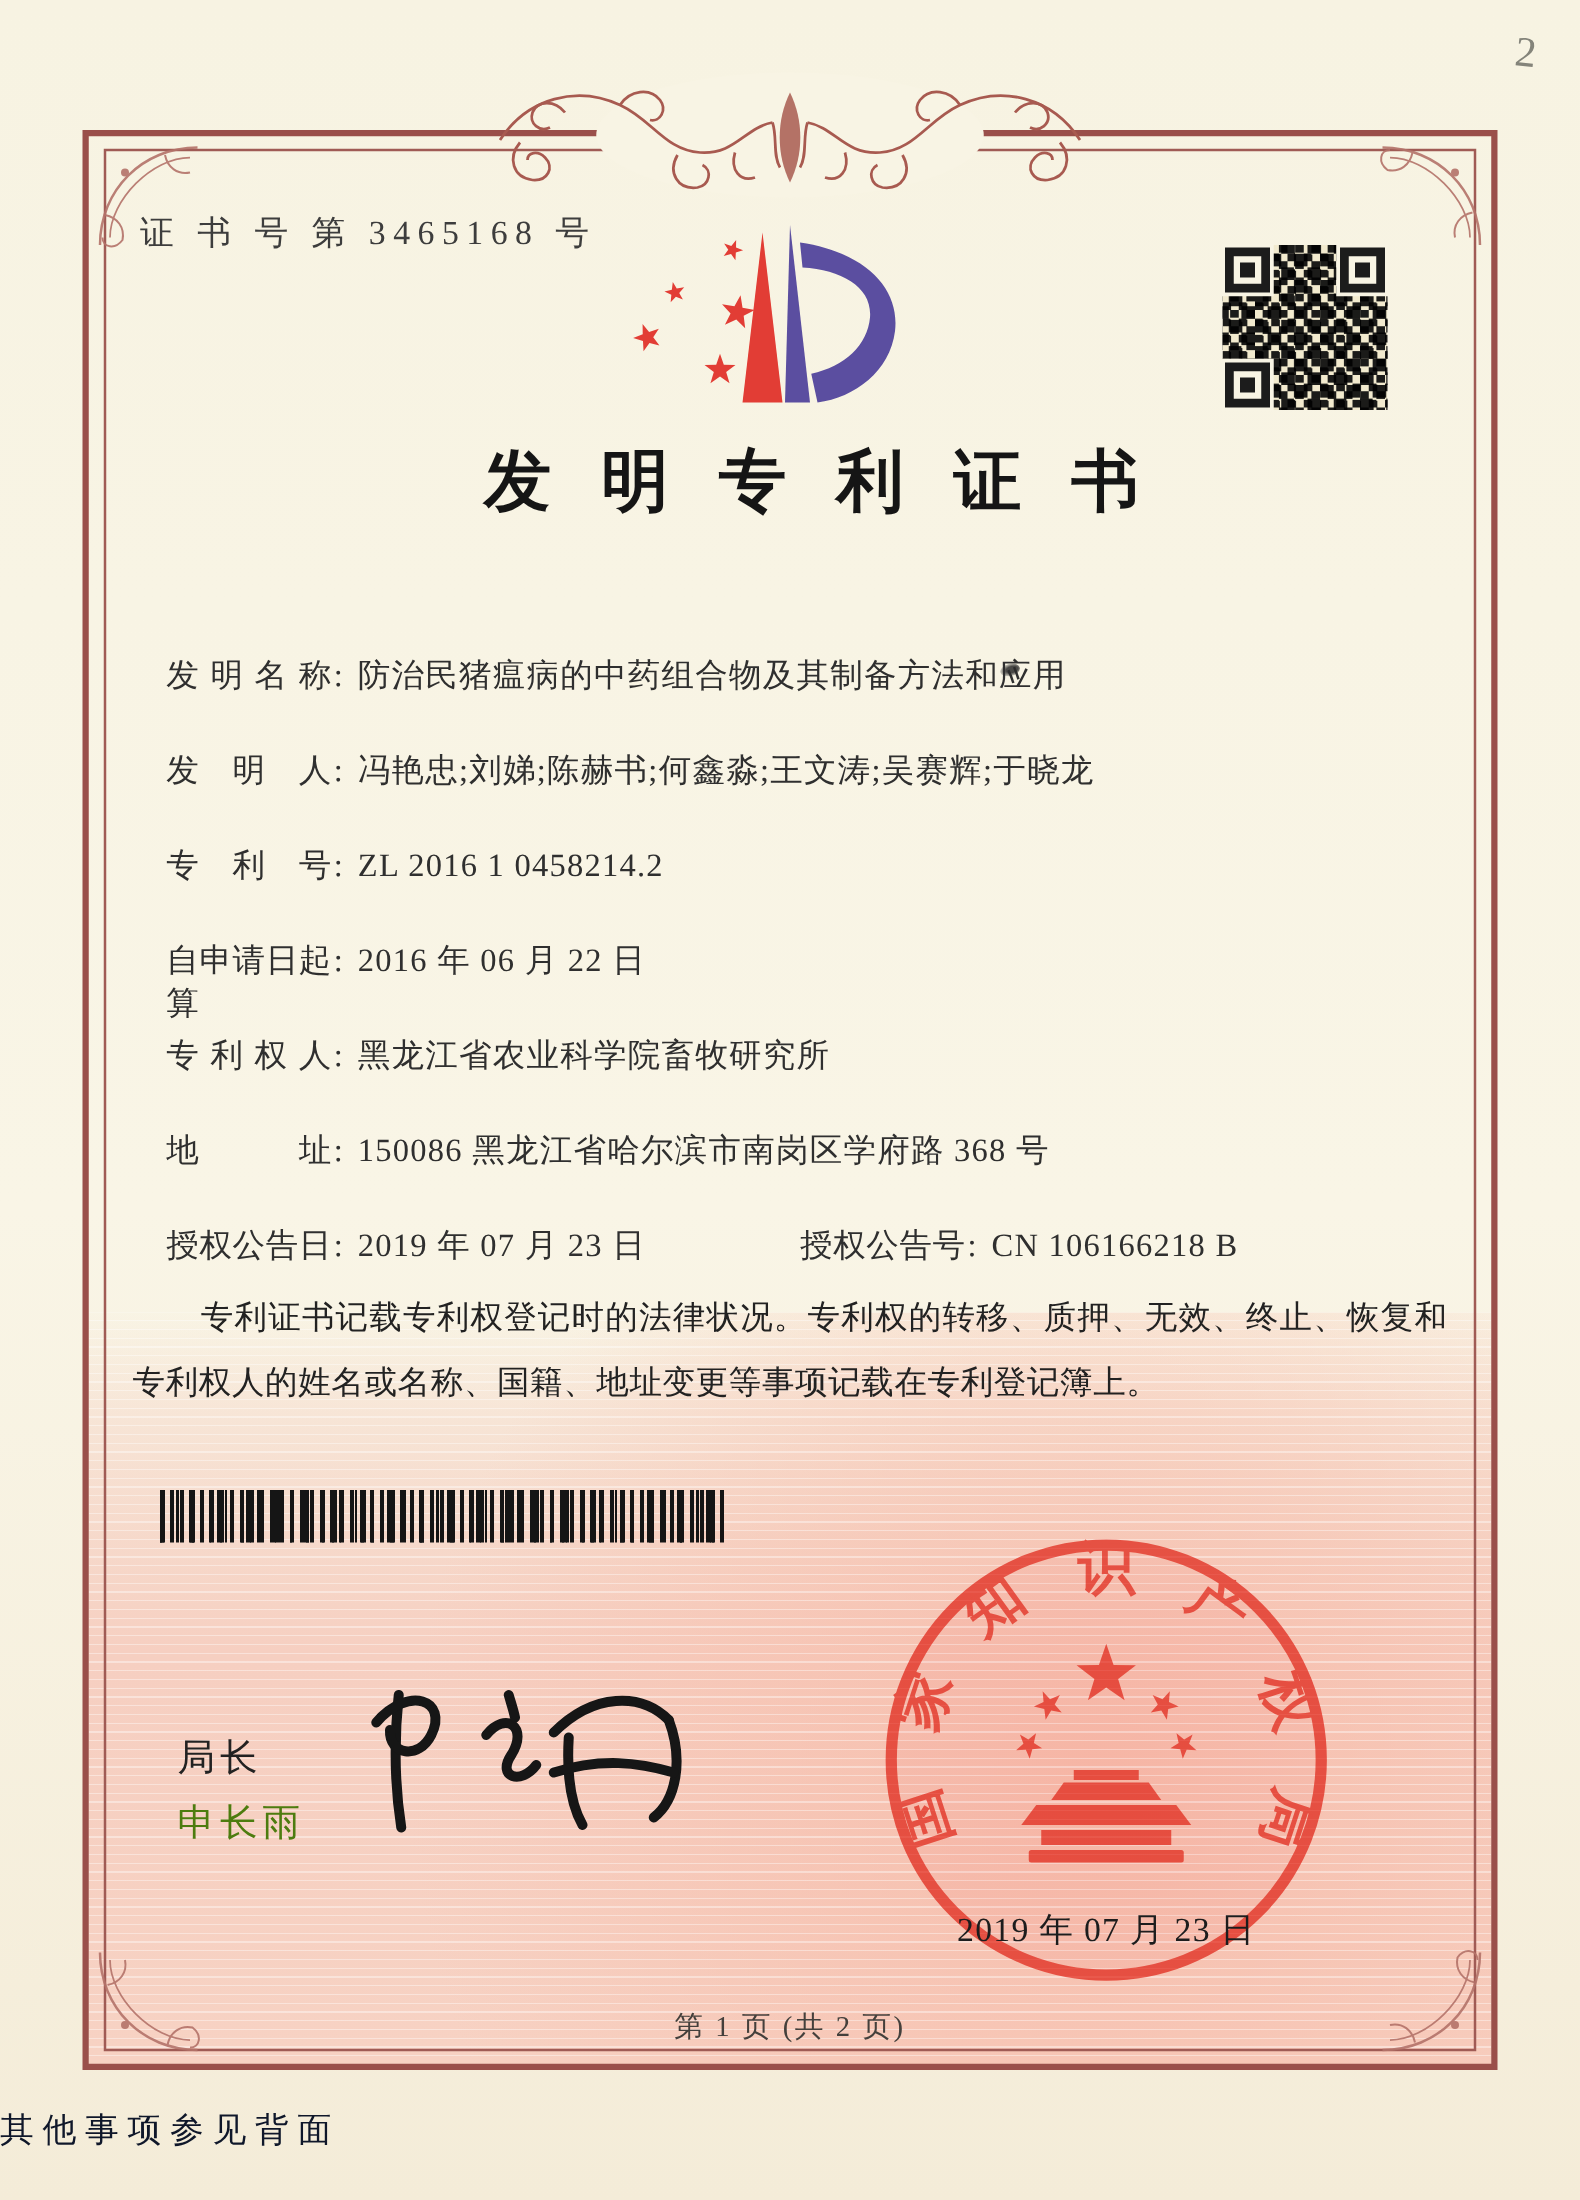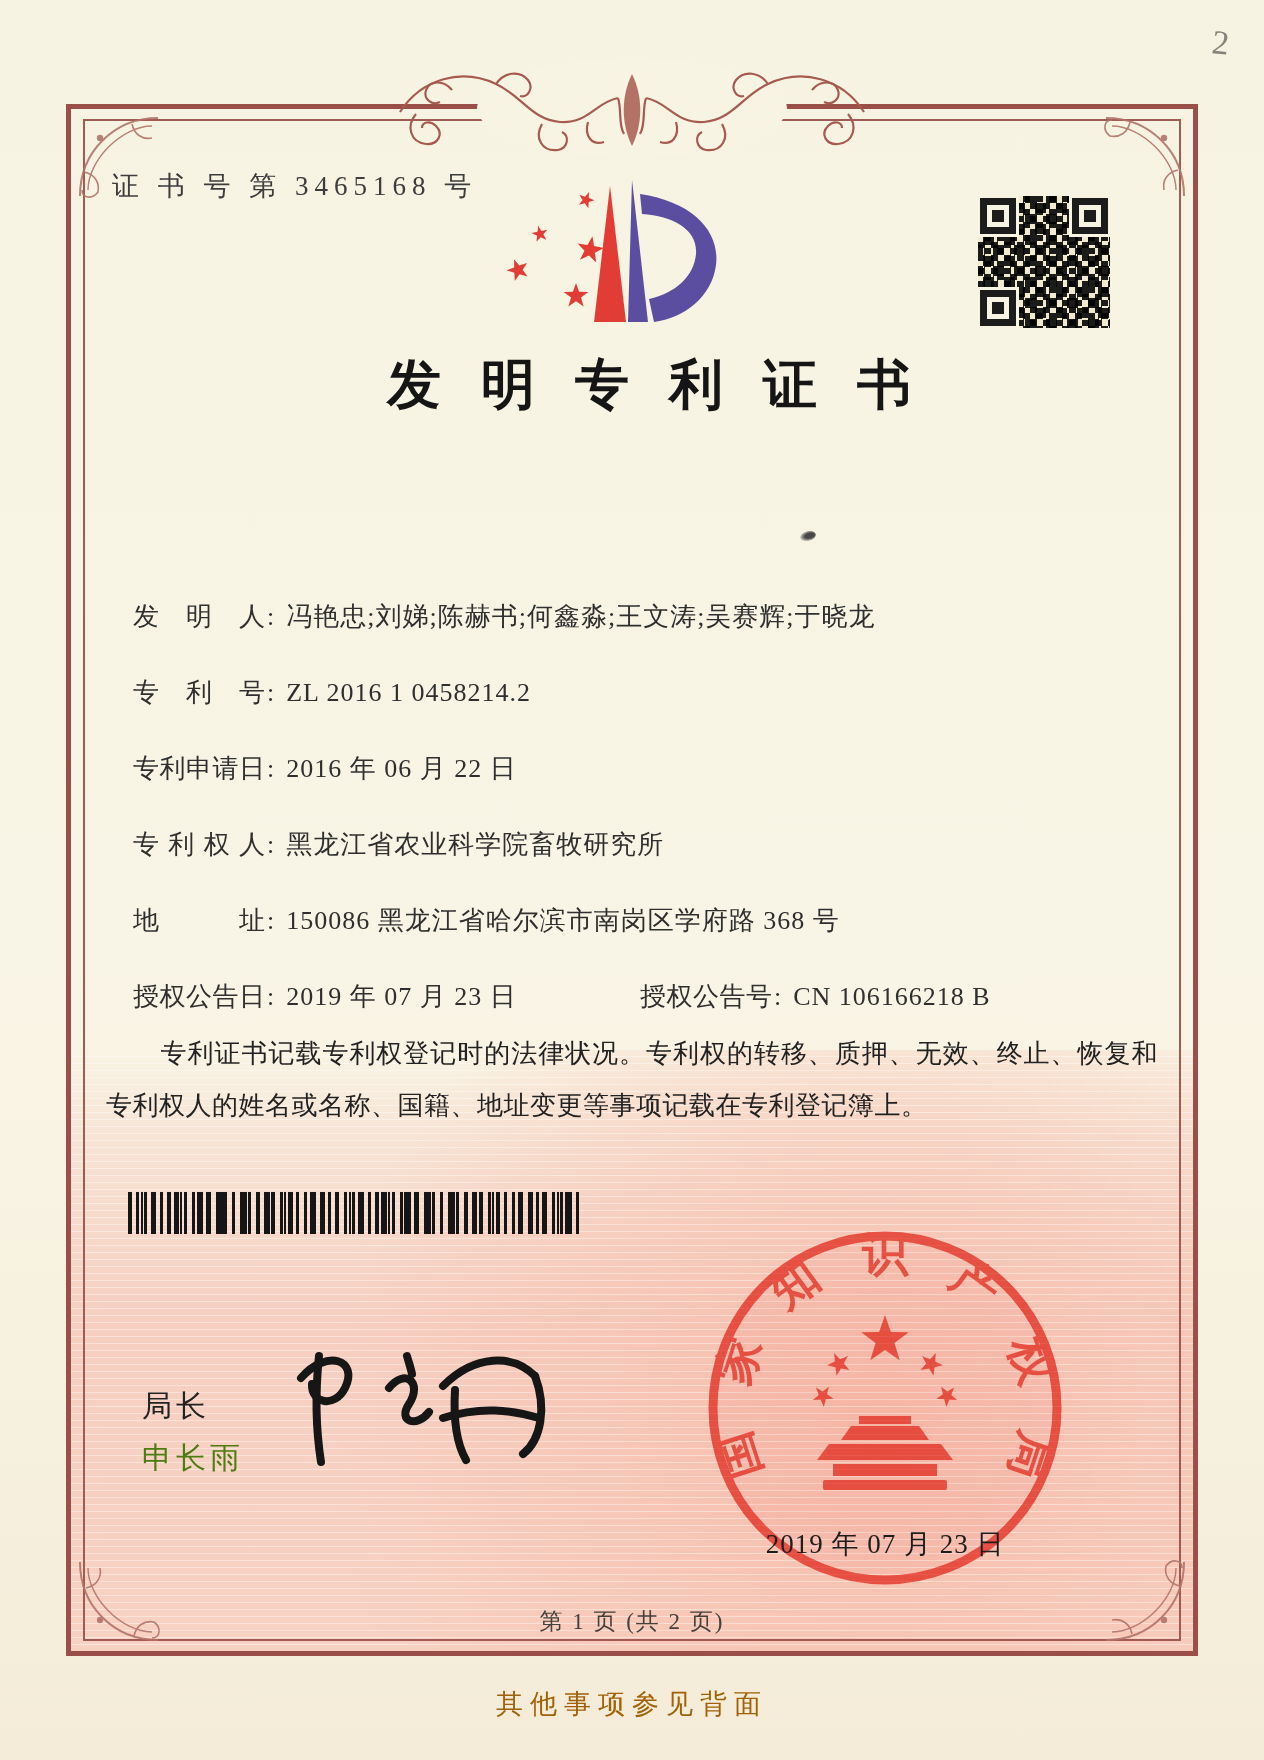--- a/index.html
+++ b/index.html
@@ -46,21 +46,21 @@
   .barcode{left:128px;top:1192px;width:452px;height:42px;z-index:2;background-image:
       repeating-linear-gradient(90deg,#151515 0 3px,transparent 3px 8px),
       repeating-linear-gradient(90deg,#151515 0 2px,transparent 2px 13px),
       repeating-linear-gradient(90deg,#151515 0 4px,transparent 4px 23px);}
   .officer-title{left:142px;top:1386px;font-size:30px;color:#222;z-index:3;letter-spacing:4px;}
   .officer-name{left:142px;top:1438px;font-size:30px;color:#4d7c0f;z-index:3;letter-spacing:4px;}
   .signature{left:285px;top:1330px;z-index:3;}
   .seal{left:705px;top:1228px;width:360px;height:360px;z-index:4;mix-blend-mode:multiply;opacity:.95;}
   .seal-date{left:700px;top:1526px;width:370px;text-align:center;font-size:27px;color:#1d1d1d;letter-spacing:1px;z-index:6;}
   .page-info{left:0;top:1606px;width:100%;text-align:center;font-size:23px;letter-spacing:2px;color:#44403c;z-index:3;}
-  .back-note{left:0;top:1686px;width:100%;text-align:center;font-size:27px;letter-spacing:7px;color:#a16207;z-index:3;}
+  .back-note{left:0;top:1686px;width:100%;text-align:left;font-size:27px;letter-spacing:7px;color:#0f172a;z-index:3;}
   .smudge{left:800px;top:531px;width:16px;height:10px;border-radius:50%;z-index:3;opacity:.85;
      background:radial-gradient(ellipse at 60% 50%,#2a2a2a 0 35%,rgba(42,42,42,.25) 70%,transparent 75%);transform:rotate(-14deg);}
   .ornament{left:392px;top:50px;z-index:6;}
   .corner{z-index:6;opacity:.9;}
   .c-tl{left:74px;top:112px;} .c-tr{left:1100px;top:112px;transform:rotate(90deg);}
   .c-br{left:1100px;top:1556px;transform:rotate(180deg);} .c-bl{left:74px;top:1556px;transform:rotate(270deg);}
 </style>
 </head>
 <body>
 
@@ -154,28 +154,31 @@
     <div class="finder f-tr">
         <div></div>
       </div>
     <div class="finder f-bl">
         <div></div>
       </div>
   </div>
 
   <h1 class="abs title">发明专利证书</h1>
 
+  <div class="abs frow" style="top:524px">
+    <span class="flabel">发明名称</span><span class="fcolon">:</span><span class="fvalue">防治民猪瘟病的中药组合物及其制备方法和应用</span>
+  </div>
   <div class="abs frow" style="top:600px">
     <span class="flabel">发明人</span><span class="fcolon">:</span><span class="fvalue">冯艳忠;刘娣;陈赫书;何鑫淼;王文涛;吴赛辉;于晓龙</span>
   </div>
   <div class="abs frow" style="top:676px">
     <span class="flabel">专利号</span><span class="fcolon">:</span><span class="fvalue">ZL 2016 1 0458214.2</span>
   </div>
   <div class="abs frow" style="top:752px">
-    <span class="flabel">专利申请日</span><span class="fcolon">:</span><span class="fvalue">2016 年 06 月 22 日</span>
+    <span class="flabel">自申请日起算</span><span class="fcolon">:</span><span class="fvalue">2016 年 06 月 22 日</span>
   </div>
   <div class="abs frow" style="top:828px">
     <span class="flabel">专利权人</span><span class="fcolon">:</span><span class="fvalue">黑龙江省农业科学院畜牧研究所</span>
   </div>
   <div class="abs frow" style="top:904px">
     <span class="flabel">地址</span><span class="fcolon">:</span><span class="fvalue">150086 黑龙江省哈尔滨市南岗区学府路 368 号</span>
   </div>
   <div class="abs frow" style="top:980px">
     <span class="flabel">授权公告日</span><span class="fcolon">:</span><span class="fvalue">2019 年 07 月 23 日</span>
     <span class="fpair2">

